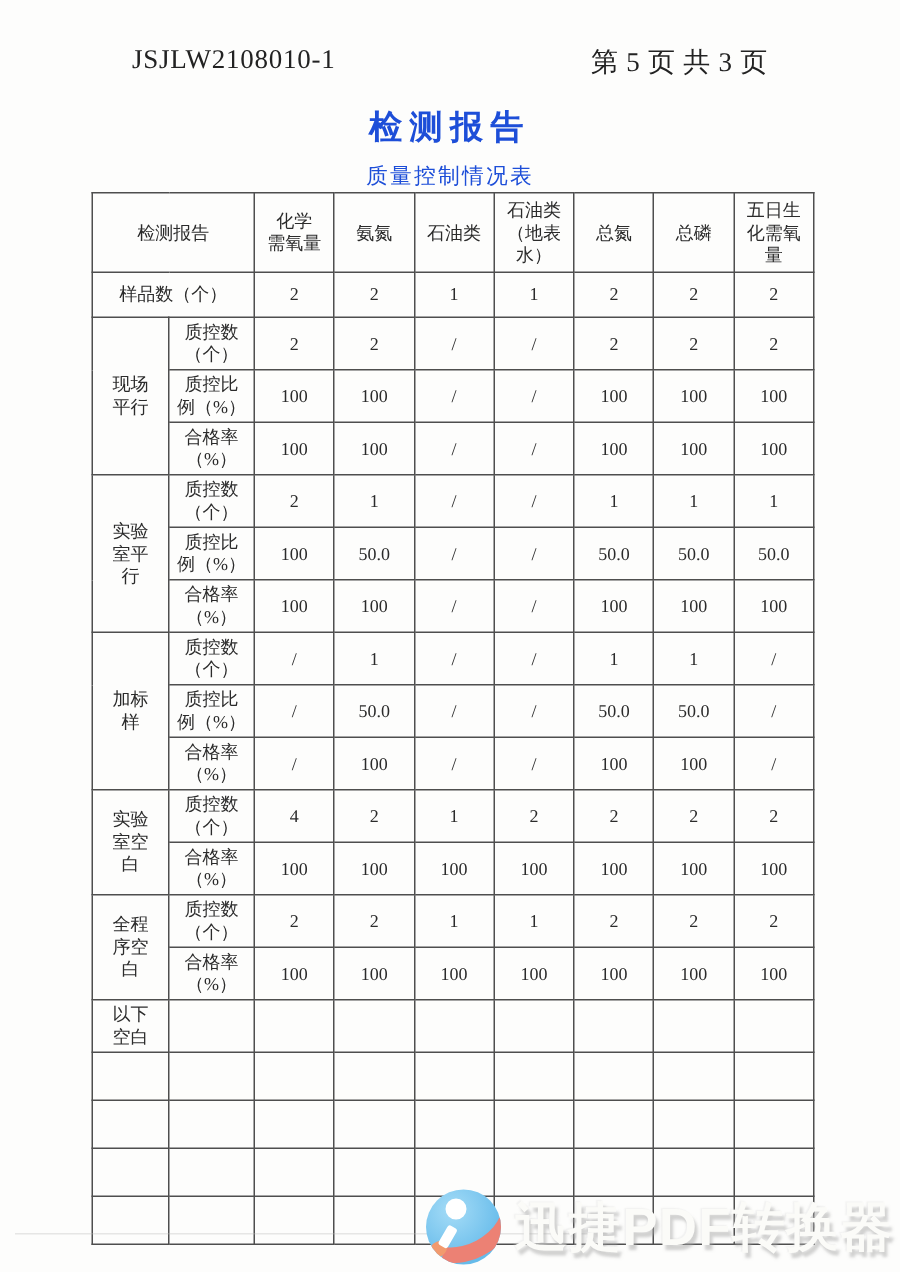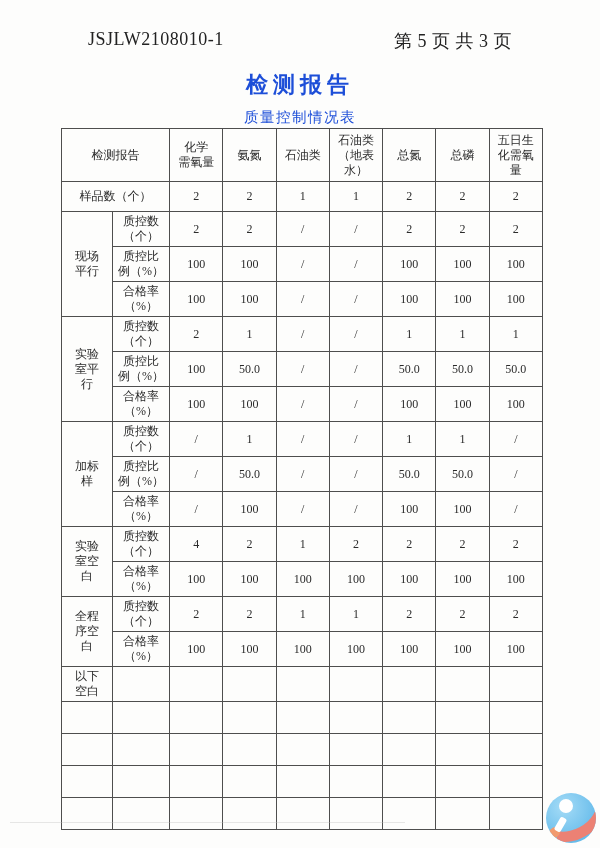--- a/index.html
+++ b/index.html
@@ -389,13 +389,14 @@
 
 <div class="scan-line"></div>
 
 <div class="watermark">
   <div class="wm-logo">
     <div class="wm-swoosh"></div>
     <div class="wm-swoosh-tip"></div>
     <div class="wm-ring"></div>
     <div class="wm-stem"></div>
   </div>
+  <span class="wm-text">迅捷PDF转换器</span>
 </div>
 
 </body></html>

